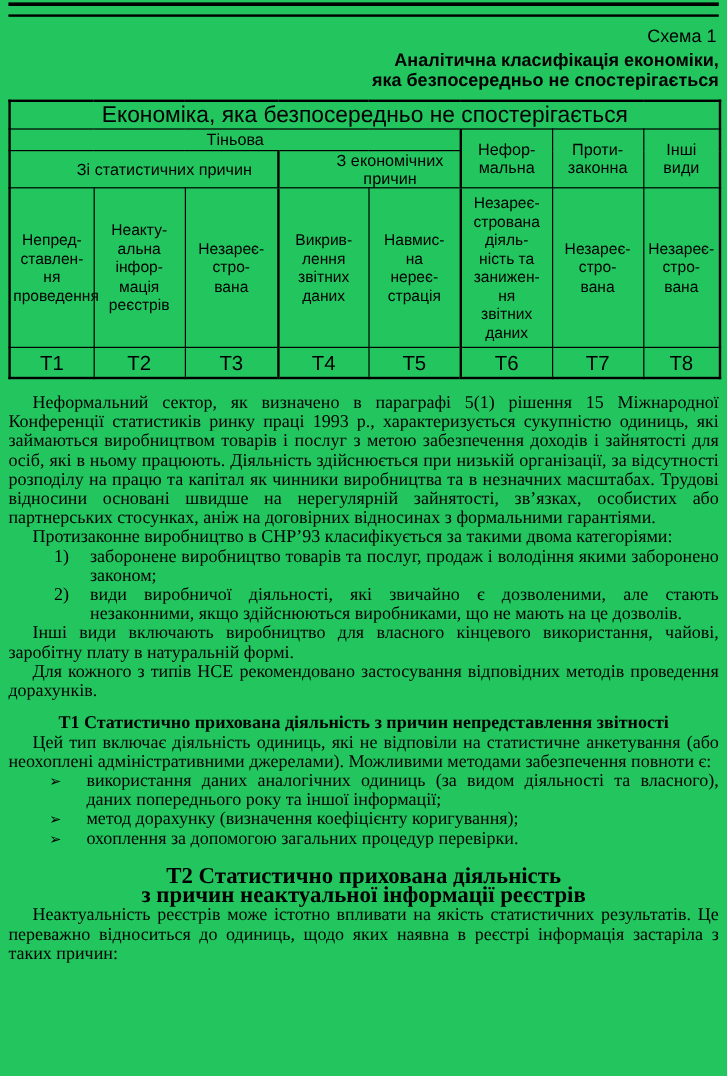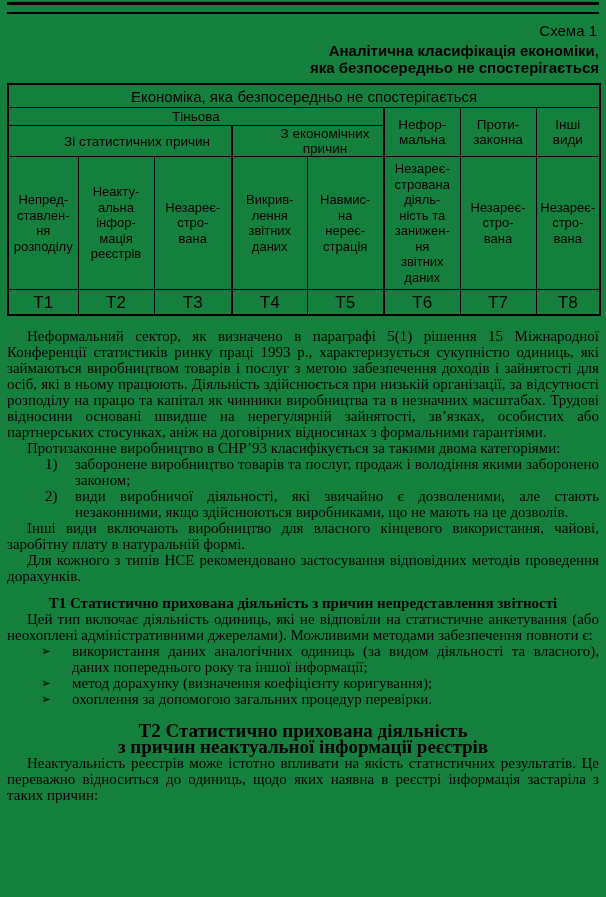--- a/index.html
+++ b/index.html
@@ -1,33 +1,33 @@
 <!DOCTYPE html>
 <html lang="uk"><head>
 <meta charset="utf-8">
 <style>
   html,body{margin:0;padding:0;background:#ffffff;}
   .page{
     width:606px;height:897px;box-sizing:border-box;
-    background:#15803d;color:#000;
+    background:#22c55e;color:#000;
     padding:0 7px;overflow:hidden;
     font-family:"Liberation Serif",serif;
     position:relative;
   }
   
   .toprule{margin-top:2px;height:7px;border-top:3px solid #000;border-bottom:2px solid #000;}
   .scheme{margin-top:9px;text-align:right;font-family:"Liberation Sans",sans-serif;font-size:15px;line-height:15px;padding-right:2px;}
   .title{margin-top:4px;text-align:right;font-family:"Liberation Sans",sans-serif;font-weight:bold;font-size:15px;line-height:17px;}
 
   
   table.cls{border-collapse:collapse;width:592px;margin:7px auto 0 auto;table-layout:fixed;
             font-family:"Liberation Sans",sans-serif;border:2px solid #000;}
   .cls td{border:1px solid #000;text-align:center;vertical-align:middle;padding:0 2px;font-size:13px;line-height:15px;}
   .cls .bl2{border-left:2px solid #000;}
-  .cls tr.r1 td{height:22px;font-size:15px;}
+  .cls tr.r1 td{height:22px;font-size:19px;}
   .cls tr.r2 td{height:17px;font-size:13.5px;}
   .cls tr.r3 td{height:29px;font-size:13.5px;padding-left:36px;}
   .cls tr.r4 td{height:132px;line-height:15.5px;}
   .cls tr.r5 td{height:24px;font-size:17px;}
   .pre{white-space:pre-line;}
 
   
   .bodytext{margin-top:12px;font-size:15px;line-height:16px;text-align:justify;}
   .bodytext p{margin:0;text-indent:20px;}
   .li{position:relative;padding-left:68px;}
@@ -81,21 +81,21 @@
       </tr>
       <tr class="r3">
         <td colspan="3">Зі статистичних причин</td>
         <td colspan="2" class="bl2 pre">З економічних
 причин</td>
       </tr>
       <tr class="r4">
         <td class="pre">Непред-
 ставлен-
 ня
-розподілу</td>
+проведення</td>
         <td class="pre">Неакту-
 альна
 інфор-
 мація
 реєстрів</td>
         <td class="pre">Незареє-
 стро-
 вана</td>
         <td class="pre bl2">Викрив-
 лення

